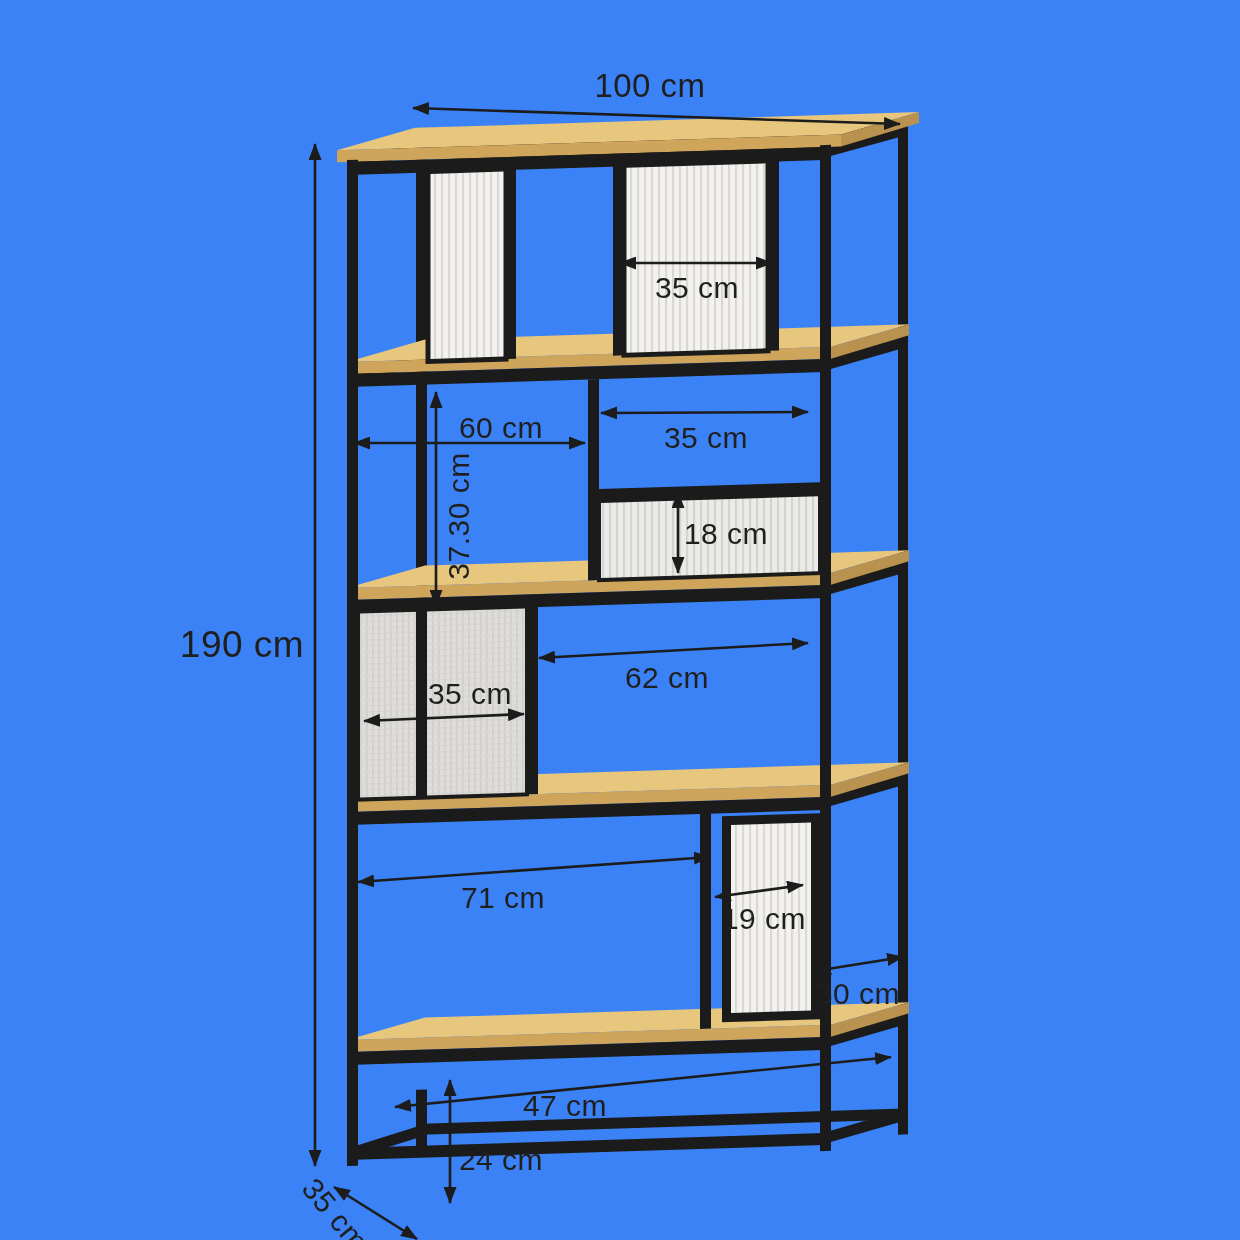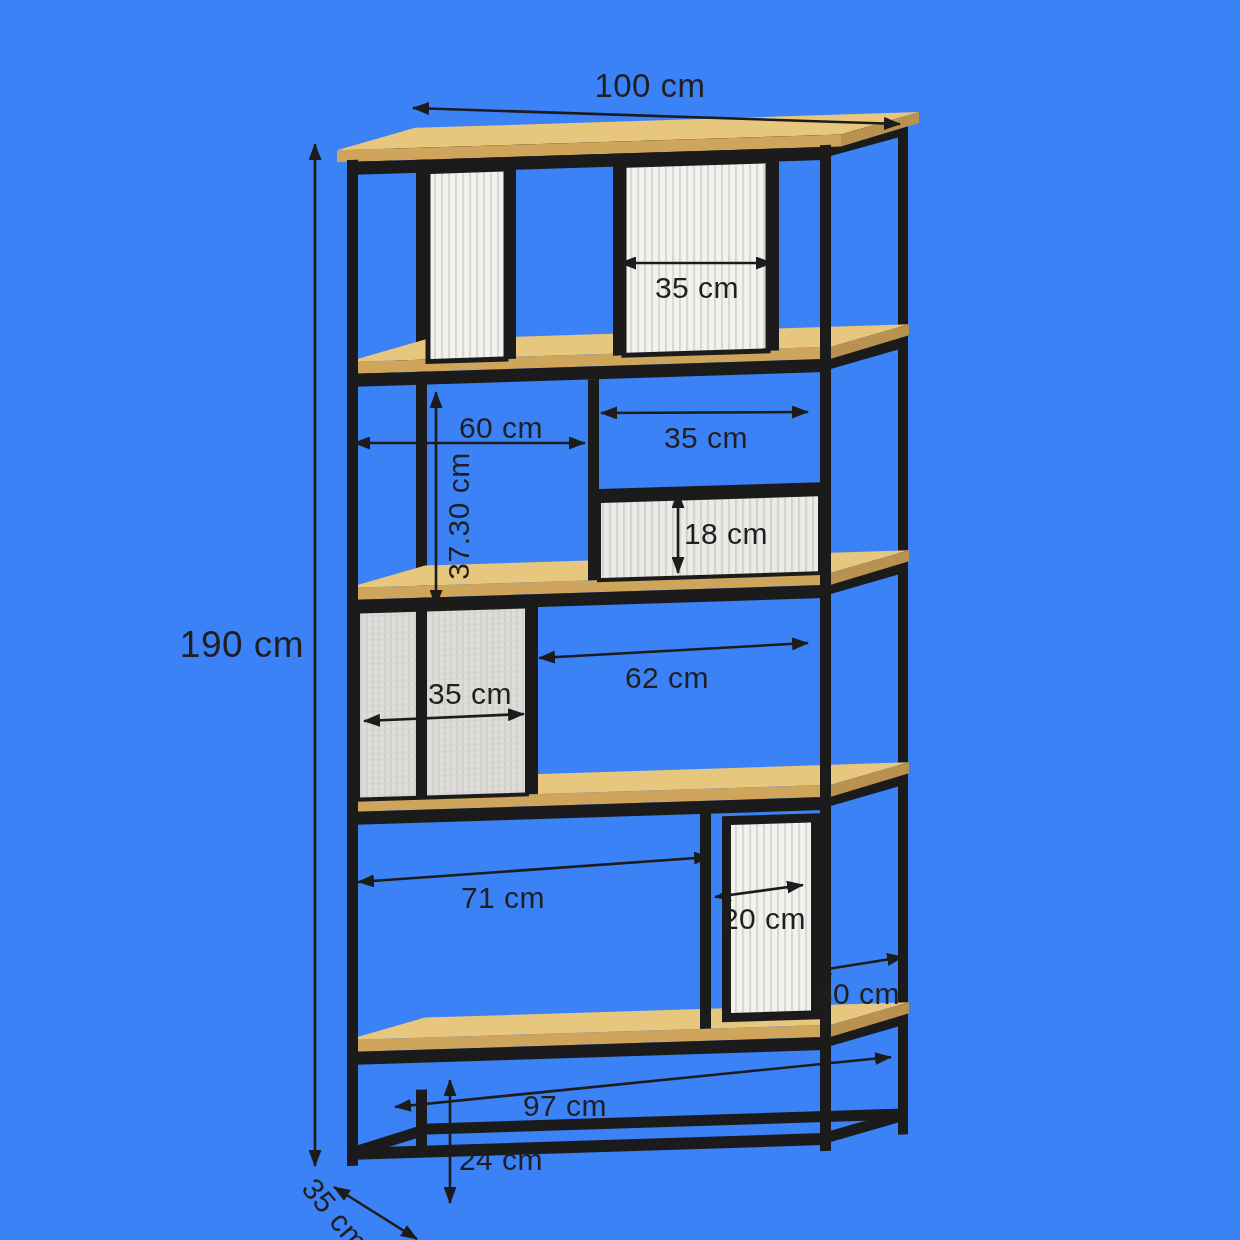--- a/index.html
+++ b/index.html
@@ -144,19 +144,19 @@
   <div class="dim" style="left:650px;top:86px;font-size:33px">100 cm</div>
   <div class="dim" style="left:697px;top:288px">35 cm</div>
   <div class="dim" style="left:501px;top:428px">60 cm</div>
   <div class="dim" style="left:706px;top:438px">35 cm</div>
   <div class="dim" style="left:459px;top:516px;transform:translate(-50%,-50%) rotate(-90deg)">37.30 cm</div>
   <div class="dim" style="left:726px;top:534px">18 cm</div>
   <div class="dim dim-lg" style="left:242px;top:645px">190 cm</div>
   <div class="dim" style="left:470px;top:694px">35 cm</div>
   <div class="dim" style="left:667px;top:678px">62 cm</div>
   <div class="dim" style="left:503px;top:898px">71 cm</div>
-  <div class="dim" style="left:764px;top:919px">20 cm</div>
+  <div class="dim" style="left:764px;top:919px">19 cm</div>
   <div class="dim" style="left:858px;top:994px">30 cm</div>
-  <div class="dim" style="left:565px;top:1106px">97 cm</div>
+  <div class="dim" style="left:565px;top:1106px">47 cm</div>
   <div class="dim" style="left:501px;top:1160px">24 cm</div>
   <div class="dim" style="left:335px;top:1215px;transform:translate(-50%,-50%) rotate(50deg)">35 cm</div>
 
 </div>
 
 </body></html>

